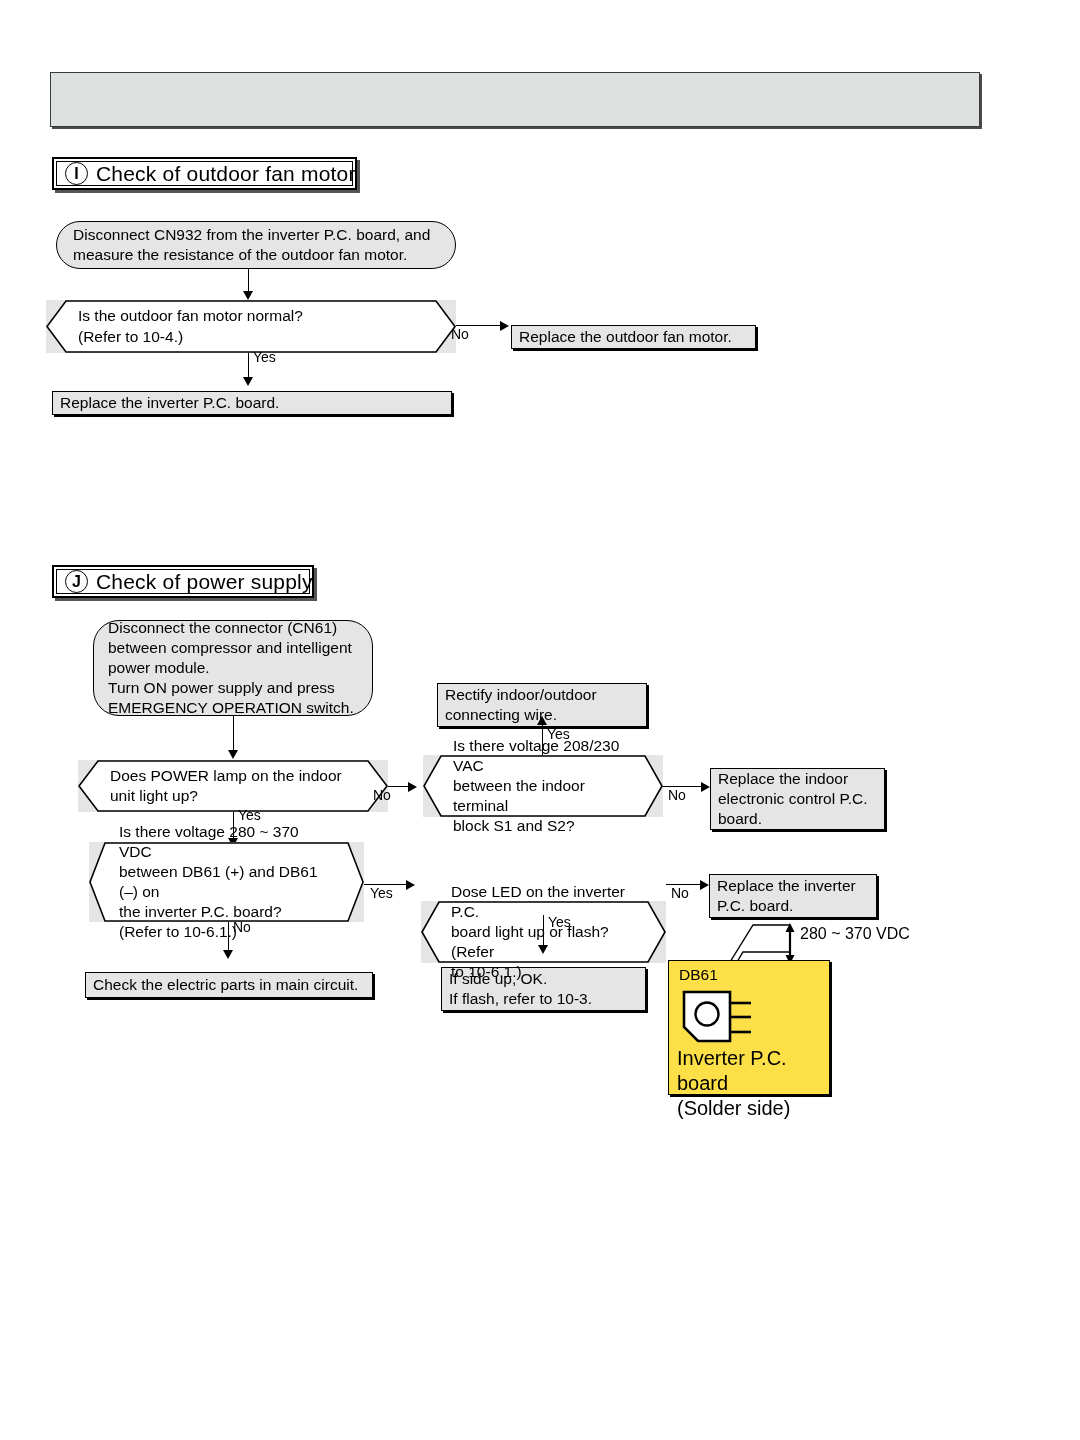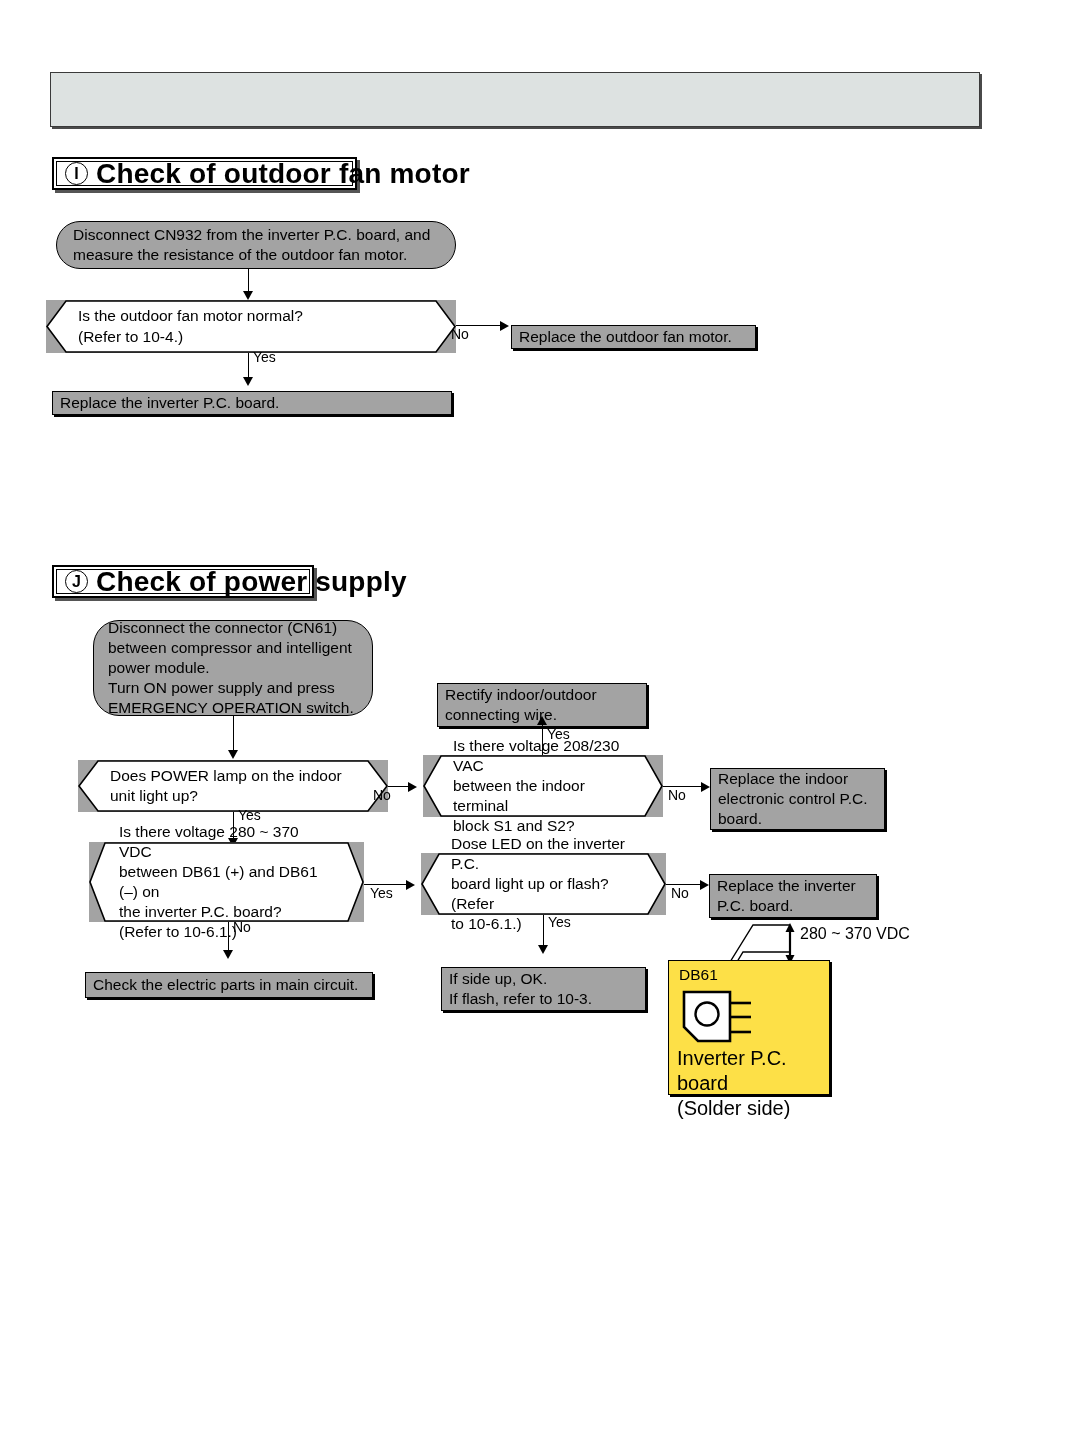--- a/index.html
+++ b/index.html
@@ -58,33 +58,33 @@
     height: 21px;
     border: 1.6px solid #000;
     border-radius: 50%;
     font-weight: bold;
     font-size: 16px;
     line-height: 1;
     margin-right: 8px;
     flex: none;
   }
   .section-title-text {
-    font-weight: bold;
-    font-size: 28px;
+    font-weight: normal;
+    font-size: 21px;
     letter-spacing: 0.2px;
     white-space: nowrap;
   }
 
   
   .node {
     position: absolute;
     box-sizing: border-box;
     font-size: 15.5px;
     line-height: 1.30;
-    background: #a3a3a3;
+    background: #e5e5e5;
   }
   .box {
     border: 1.6px solid #000;
     box-shadow: 2px 2px 0 0 #000;
     padding: 4px 6px 4px 7px;
     display: flex;
     flex-direction: column;
     justify-content: center;
     margin-top: 12px;
   }
@@ -342,21 +342,21 @@
       <div>between DB61 (+) and DB61 (–) on</div>
       <div>the inverter P.C. board?</div>
       <div>(Refer to 10-6.1.)</div>
     </div>
   </div>
 
   <div class="hline" style="left:364px; top:884px; width:46px;"></div>
   <div class="arrow-right" style="left:406px; top:879.5px;"></div>
   <div class="branch-label" style="left:370px; top:886px;">Yes</div>
 
-  <div class="node hex" style="left:421px; top:853px; width:245px; height:62px;">
+  <div class="node hex" style="left:421px; top:901px; width:245px; height:62px;">
     <svg class="hex-shape" viewBox="0 0 245 62" preserveAspectRatio="none">
       <polygon points="18,1 227,1 244,31 227,61 18,61 1,31" vector-effect="non-scaling-stroke"></polygon>
     </svg>
     <div class="hex-text" style="padding-left:0px;">
       <div>Dose LED on the inverter P.C.</div>
       <div>board light up or flash? (Refer</div>
       <div>to 10-6.1.)</div>
     </div>
   </div>
 

